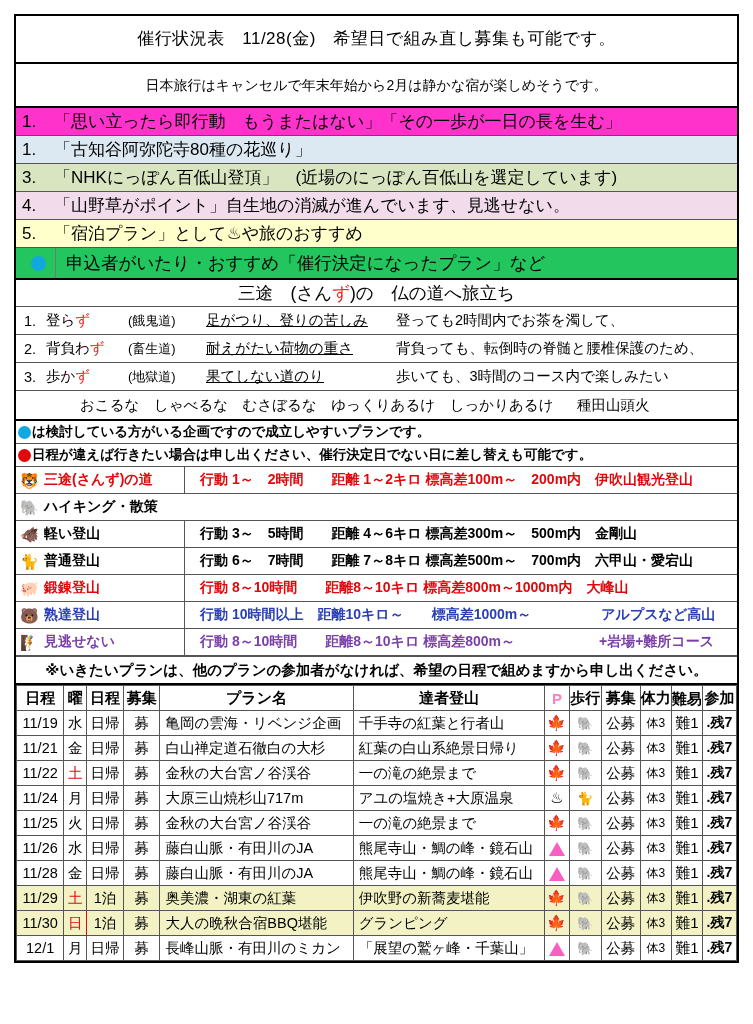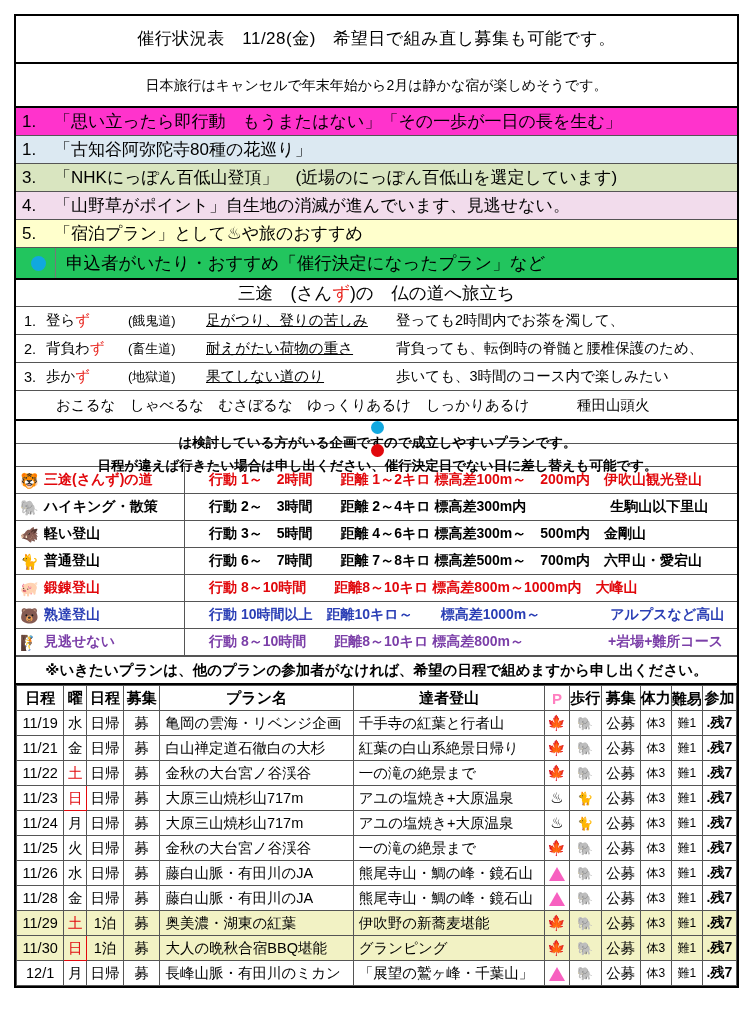--- a/index.html
+++ b/index.html
@@ -40,33 +40,33 @@
   
   .sanzu-title{height:26px;line-height:26px;text-align:center;font-size:17.5px;border-bottom:1px solid #555;white-space:pre;}
   .red{color:#e8251e;}
   .sanzu-row{display:flex;align-items:center;height:27px;border-bottom:1px solid #555;font-size:14.5px;}
   .sz-n{width:30px;padding-left:8px;box-sizing:border-box;flex:none;}
   .sz-a{width:82px;flex:none;}
   .sz-b{width:78px;flex:none;font-size:13px;}
   .sz-c{width:190px;flex:none;text-decoration:underline;}
   .sz-d{flex:1;}
   .sanzu-foot{display:flex;align-items:center;height:28px;border-bottom:2px solid #000;font-size:14.5px;}
-  .sf-l{padding-left:40px;flex:1;white-space:pre;}
+  .sf-l{padding-left:40px;flex:1;white-space:pre;margin-left:24px;}
   .sf-r{width:160px;flex:none;font-family:Liberation Serif, serif;}
 
   
-  .note{display:flex;align-items:center;height:22px;border-bottom:1px solid #555;font-size:13.5px;font-weight:bold;padding-left:2px;flex-direction:column;}
+  .note{display:flex;align-items:center;height:22px;border-bottom:1px solid #555;font-size:13.5px;font-weight:bold;padding-left:2px;}
   .note .bl{width:13px;height:13px;border-radius:50%;background:#11a8df;flex:none;margin-right:1px;}
   .note .rd{width:13px;height:13px;border-radius:50%;background:#e1080c;flex:none;margin-right:1px;}
 
   
   .lvl{display:flex;align-items:center;height:26px;border-bottom:1px solid #555;font-size:14px;font-weight:bold;}
   .lvl .ic{width:28px;flex:none;text-align:center;font-size:15px;line-height:1;}
   .lvl .nm{width:140px;flex:none;}
-  .lvl .dt{flex:1;border-left:1px solid #555;padding-left:24px;box-sizing:border-box;height:100%;display:flex;align-items:center;white-space:pre;}
+  .lvl .dt{flex:1;border-left:1px solid #555;padding-left:15px;box-sizing:border-box;height:100%;display:flex;align-items:center;white-space:pre;}
   .lvl.c-red{color:#e1080c;}
   .lvl.c-blue{color:#2b3fb5;}
   .lvl.c-purple{color:#7b3fa8;}
   .lvl-note{height:26px;line-height:26px;text-align:center;font-size:14.5px;font-weight:bold;border-bottom:2px solid #000;border-top:1px solid #555;}
 
   
   table.sched{border-collapse:collapse;width:100%;font-size:14.5px;}
   table.sched th,table.sched td{
     border:1px solid #555;padding:0;height:25px;text-align:center;white-space:nowrap;
     box-sizing:border-box;
@@ -76,21 +76,21 @@
   .c-date{width:54px;}
   .c-dow{width:27px;}
   .c-dur{width:40px;}
   .c-rec{width:40px;}
   .c-plan{width:200px;}
   .c-point{width:198px;}
   .c-p{width:28px;}
   .c-walk{width:32px;}
   .c-boshu{width:44px;}
   .c-tai{width:28px;font-size:12px;}
-  .c-nan{width:26px;font-size:12px;}
+  .c-nan{width:26px;font-size:15px;}
   .c-san{width:36px;}
   th.c-nan{font-size:10px;line-height:11px;}
   td.c-san{font-weight:bold;font-size:14px;}
   th.c-p{color:#ff7fc0;}
   .sat{color:#e1080c;}
   .sun{color:#e1080c;border:1.6px solid #e1080c!important;}
   tr.hl td{background:#f2f2c4;margin-top:8px;}
   .leaf{color:#e8435f;font-size:15px;}
   .onsen{font-size:15px;}
   .tri{display:inline-block;width:0;height:0;border-left:8px solid transparent;border-right:8px solid transparent;border-bottom:14px solid #f760c0;vertical-align:middle;}
@@ -177,21 +177,20 @@
 
     <div>
       <div class="lvl c-red">
         <span class="ic">🐯</span>
         <span class="nm">三途(さんず)の道</span>
         <span class="dt">行動 1～　2時間　　距離 1～2キロ 標高差100m～　200m内　伊吹山観光登山</span>
       </div>
       <div class="lvl">
         <span class="ic">🐘</span>
         <span class="nm">ハイキング・散策</span>
-        <span class="dt">行動 2～　3時間　　距離 2～4キロ 標高差300m内　　　　　　生駒山以下里山</span>
       </div>
       <div class="lvl">
         <span class="ic">🐗</span>
         <span class="nm">軽い登山</span>
         <span class="dt">行動 3～　5時間　　距離 4～6キロ 標高差300m～　500m内　金剛山</span>
       </div>
       <div class="lvl">
         <span class="ic">🐈</span>
         <span class="nm">普通登山</span>
         <span class="dt">行動 6～　7時間　　距離 7～8キロ 標高差500m～　700m内　六甲山・愛宕山</span>
@@ -268,48 +267,34 @@
             <td class="c-plan plan">金秋の大台宮ノ谷渓谷</td>
             <td class="c-point point">一の滝の絶景まで</td>
             <td class="c-p"><span class="leaf">🍁</span></td>
             <td class="c-walk"><span class="ani">🐘</span></td>
             <td class="c-boshu">公募</td>
             <td class="c-tai">体3</td>
             <td class="c-nan">難1</td>
             <td class="c-san">.残7</td>
           </tr>
           <tr>
-            <td class="c-date">11/23</td>
-            <td class="c-dow sun">日</td>
+            <td class="c-date">11/24</td>
+            <td class="c-dow ">月</td>
             <td class="c-dur">日帰</td>
             <td class="c-rec">募</td>
             <td class="c-plan plan">大原三山焼杉山717m</td>
             <td class="c-point point">アユの塩焼き+大原温泉</td>
             <td class="c-p"><span class="onsen">♨</span></td>
             <td class="c-walk"><span class="ani">🐈</span></td>
             <td class="c-boshu">公募</td>
             <td class="c-tai">体3</td>
             <td class="c-nan">難1</td>
             <td class="c-san">.残7</td>
           </tr>
           <tr>
-            <td class="c-date">11/24</td>
-            <td class="c-dow ">月</td>
-            <td class="c-dur">日帰</td>
-            <td class="c-rec">募</td>
-            <td class="c-plan plan">大原三山焼杉山717m</td>
-            <td class="c-point point">アユの塩焼き+大原温泉</td>
-            <td class="c-p"><span class="onsen">♨</span></td>
-            <td class="c-walk"><span class="ani">🐈</span></td>
-            <td class="c-boshu">公募</td>
-            <td class="c-tai">体3</td>
-            <td class="c-nan">難1</td>
-            <td class="c-san">.残7</td>
-          </tr>
-          <tr>
             <td class="c-date">11/25</td>
             <td class="c-dow ">火</td>
             <td class="c-dur">日帰</td>
             <td class="c-rec">募</td>
             <td class="c-plan plan">金秋の大台宮ノ谷渓谷</td>
             <td class="c-point point">一の滝の絶景まで</td>
             <td class="c-p"><span class="leaf">🍁</span></td>
             <td class="c-walk"><span class="ani">🐘</span></td>
             <td class="c-boshu">公募</td>
             <td class="c-tai">体3</td>

